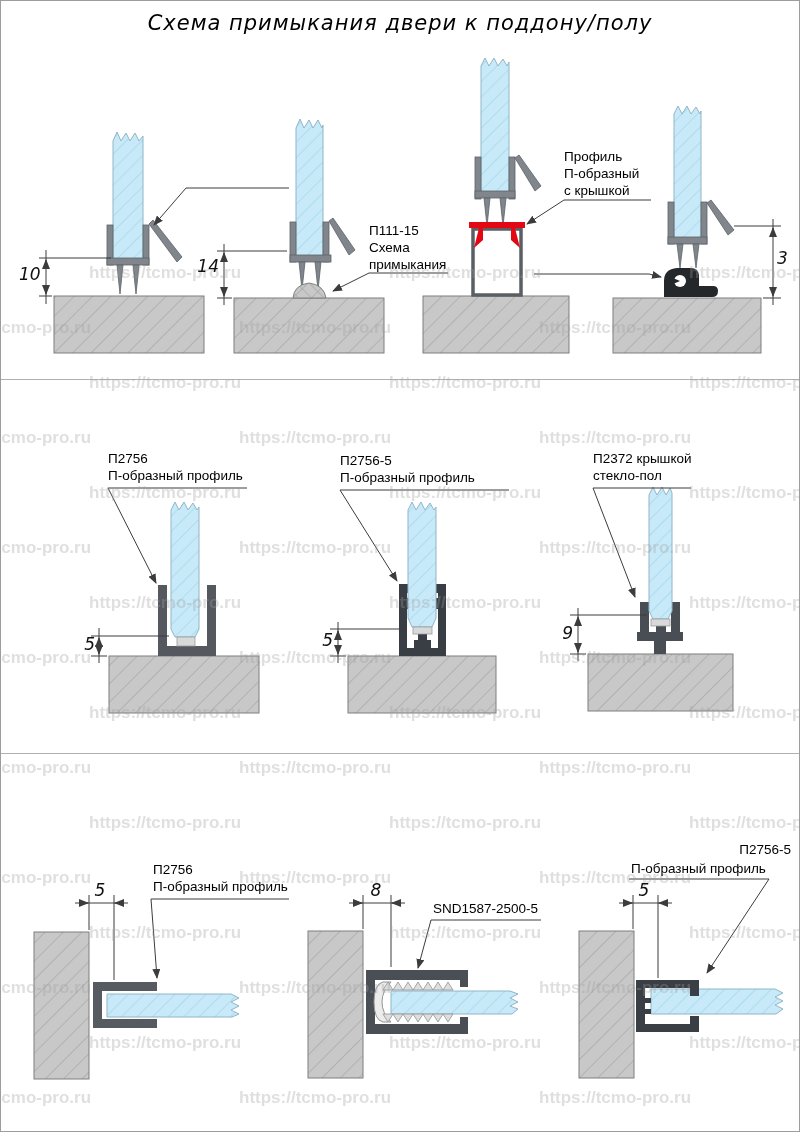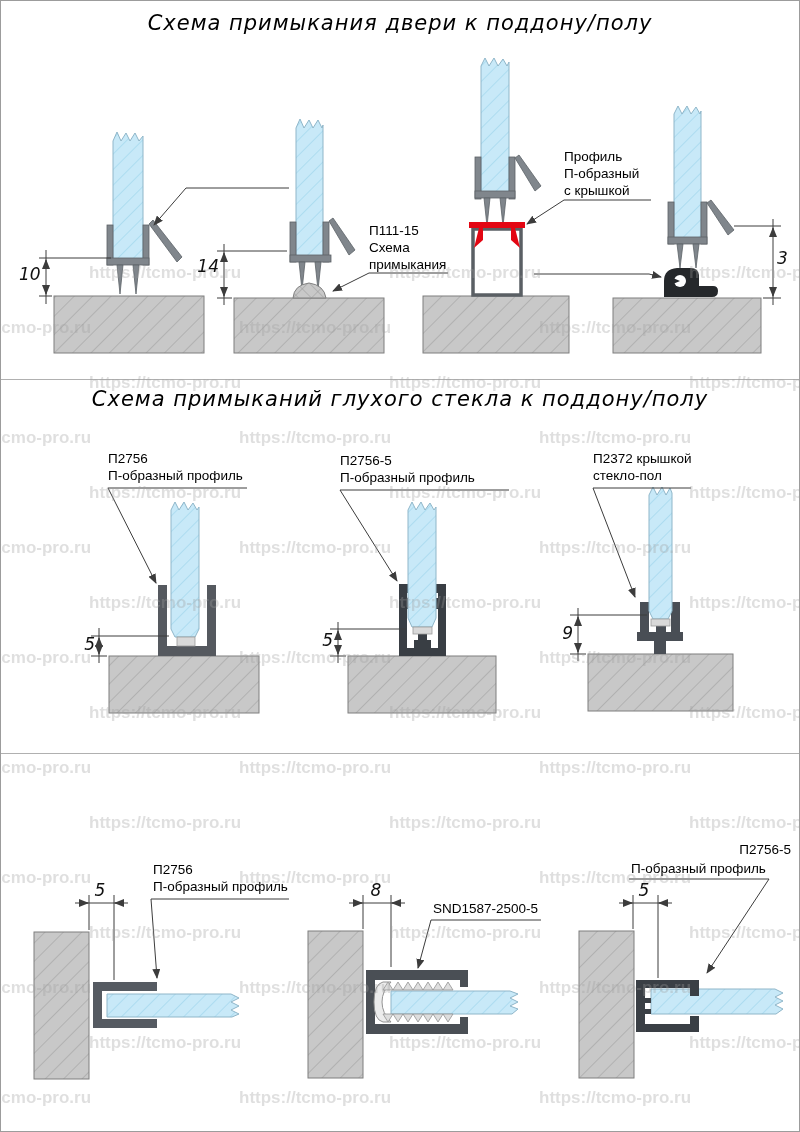--- a/index.html
+++ b/index.html
@@ -70,21 +70,20 @@
       <span style="left: 88px; top: 1032px;">https://tcmo-pro.ru</span>
       <span style="left: 388px; top: 1032px;">https://tcmo-pro.ru</span>
       <span style="left: 688px; top: 1032px;">https://tcmo-pro.ru</span>
       <span style="left: -62px; top: 1087px;">https://tcmo-pro.ru</span>
       <span style="left: 238px; top: 1087px;">https://tcmo-pro.ru</span>
       <span style="left: 538px; top: 1087px;">https://tcmo-pro.ru</span>
     </div>
 
   <div class="title" style="top:10px">Схема примыкания двери к поддону/полу</div>
   <div class="divider" style="top:378px"></div>
-  <div class="title" style="top:386px">Схема примыканий глухого стекла к поддону/полу</div>
   <div class="divider" style="top:752px"></div>
 
   <svg class="draw" style="top:0" width="798" height="378" viewBox="0 0 798 378">
     <defs>
       <pattern id="p1g" patternUnits="userSpaceOnUse" width="11" height="11" patternTransform="rotate(45)">
         <rect width="11" height="11" fill="#c8e9f8"></rect>
           <line x1="0" y1="0" x2="0" y2="11" stroke="#93cfe9" stroke-width="1"></line>
       </pattern>
       <pattern id="p1f" patternUnits="userSpaceOnUse" width="13" height="13" patternTransform="rotate(45)">
         <rect width="13" height="13" fill="#c8c8c8"></rect>

